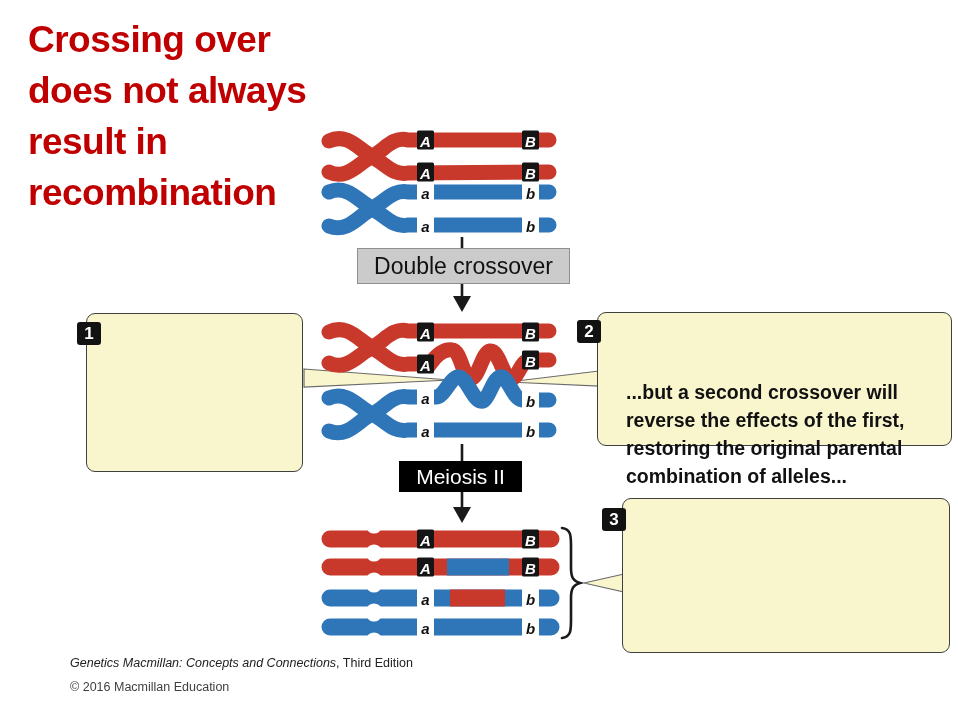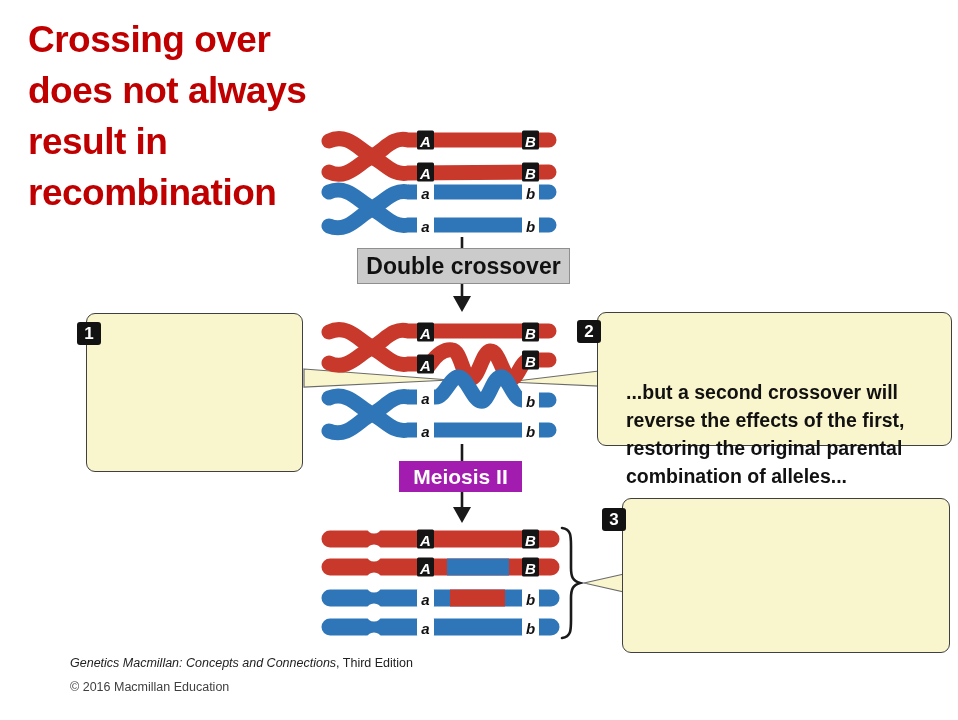--- a/index.html
+++ b/index.html
@@ -21,32 +21,32 @@
     line-height: 51px;
     color: #C00000;
     white-space: pre-line;
     letter-spacing: -0.5px;
   }
 
   
   .process-box {
     display: flex; align-items: center; justify-content: center;
     box-sizing: border-box;
-    font-weight: bold;
+    font-weight: normal;
   }
   #double-crossover-box {
     left: 357px; top: 248px; width: 213px; height: 36px;
     background: #cbcbcb;
     border: 1.5px solid #8f8f8f;
     color: #111;
     font-size: 23px;
   }
   #meiosis-box {
     left: 399px; top: 461px; width: 123px; height: 31px;
-    background: #a21caf;
+    background: #000000;
     color: #ffffff;
     font-size: 21px;
   }
 
   
   .callout {
     box-sizing: border-box;
     background: #F9F5CC;
     border: 1.8px solid #404040;
     border-radius: 9px;

